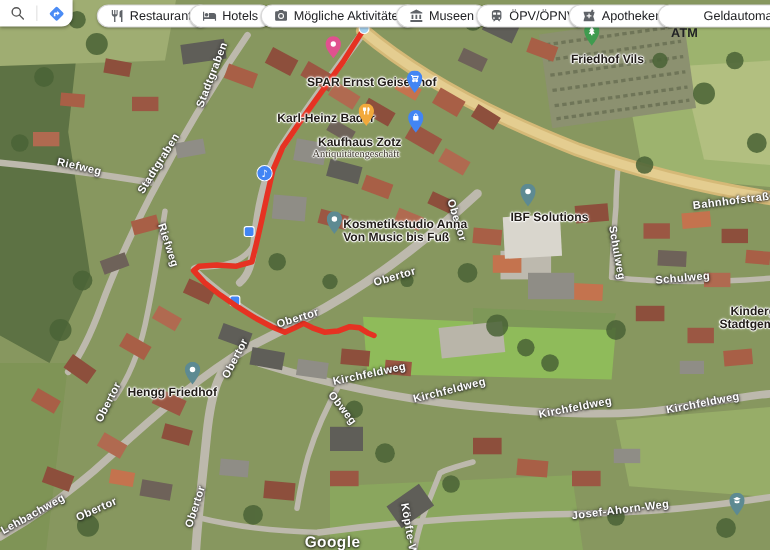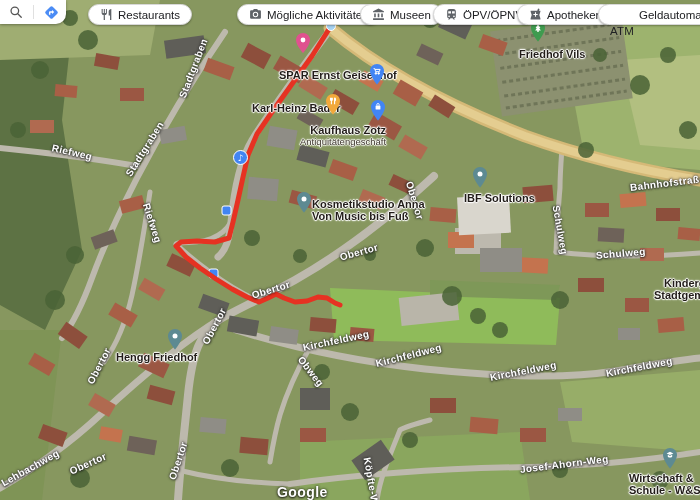--- a/index.html
+++ b/index.html
@@ -10,21 +10,21 @@
   
   .search-panel{position:absolute;left:0;top:0;width:66px;height:24px;background:#fff;
     border-radius:0 0 10px 0;box-shadow:0 1px 3px rgba(0,0,0,.35);
     display:flex;align-items:center;justify-content:space-between;padding:0 6px 0 9px;z-index:40;}
   .sp-divider{width:1px;height:14px;background:#e0e0e0;}
   .pill{position:absolute;top:4px;height:21px;background:#fff;border:1px solid #d8d8d8;
     border-radius:12px;display:flex;align-items:center;gap:5px;padding:0 11px;
     box-shadow:0 1px 2px rgba(0,0,0,.3);cursor:pointer;z-index:40;white-space:nowrap;}
   .pill span{font-size:11.5px;color:#202124;}
   .pill svg{flex:0 0 auto;}
-  .atm-txt{font-size:6.5px;font-weight:normal;color:#5f6368;letter-spacing:.2px;margin-top:32px;}
+  .atm-txt{font-size:6.5px;font-weight:bold;color:#5f6368;letter-spacing:.2px;margin-top:32px;}
   
   .street-label{position:absolute;color:#fff;font-size:10px;font-weight:bold;letter-spacing:.4px;
     white-space:nowrap;transform-origin:0 50%;z-index:20;
     text-shadow:0 0 2px rgba(50,50,50,.95),0 0 3px rgba(50,50,50,.8),0 1px 2px rgba(0,0,0,.6);}
   .poi-label{position:absolute;color:#221d19;font-size:11px;font-weight:bold;white-space:nowrap;z-index:30;
     text-shadow:-1px 0 1px #fff,1px 0 1px #fff,0 -1px 1px #fff,0 1px 1px #fff,0 0 3px #fff;}
   .poi-sub{font-size:9.5px;font-weight:normal;color:#40392f;}
   .pin{position:absolute;z-index:31;}
   .watermark{position:absolute;left:277px;top:484px;color:#fff;font-size:14px;font-weight:bold;
     letter-spacing:.4px;z-index:35;text-shadow:0 0 3px rgba(0,0,0,.8),0 1px 2px rgba(0,0,0,.7);}
@@ -279,58 +279,60 @@
     <path d="M7 0C3.1 0 0 3.1 0 7c0 5.3 7 13.5 7 13.5S14 12.3 14 7c0-3.9-3.1-7-7-7z" fill="#3f9b4f"></path>
     <path d="M7 3.2L4.6 7h1.2L4.2 9.6h2.1V11h1.4V9.6h2.1L8.2 7h1.2z" fill="#fff"></path>
   </svg>
   <svg class="pin" style="left:663px;top:448px;" width="14" height="22" viewBox="0 0 14 22">
     <path d="M7 0C3.1 0 0 3.1 0 7c0 5.3 7 13.5 7 13.5S14 12.3 14 7c0-3.9-3.1-7-7-7z" fill="#5d8a92"></path>
     <path d="M7 3.8L3.6 5.4 7 7l3.4-1.6zM4.8 6.8v1.7c0 .6 1 1.1 2.2 1.1s2.2-.5 2.2-1.1V6.8L7 8z" fill="#fff"></path>
   </svg>
 
   <div class="poi-label" style="left:279px;top:69px;">SPAR Ernst Geisenhof</div>
   <div class="poi-label" style="left:252px;top:102px;">Karl-Heinz Bader</div>
-  <div class="poi-label" style="left:305px;top:124px;text-align:right;">
+  <div class="poi-label" style="left:289px;top:124px;">
     <div>Kaufhaus Zotz</div>
-    <div class="poi-sub" style="margin-left:-5px;">Antiquitätengeschäft</div>
+    <div class="poi-sub" style="margin-left:-5px;font-family:Liberation Serif, serif;">Antiquitätengeschäft</div>
   </div>
   <div class="poi-label" style="left:312px;top:198px;">
     <div>Kosmetikstudio Anna</div>
     <div>Von Music bis Fuß</div>
   </div>
   <div class="poi-label" style="left:464px;top:192px;">IBF Solutions</div>
   <div class="poi-label" style="left:116px;top:351px;">Hengg Friedhof</div>
   <div class="poi-label" style="left:519px;top:48px;">Friedhof Vils</div>
   <div class="poi-label" style="left:664px;top:277px;">
     <div>Kindergarten</div>
     <div style="margin-left:-10px;">Stadtgemeinde</div>
   </div>
-  <div class="poi-label" style="left:629px;top:472px;">
-    <div>Wirtschaft &amp;</div>
-    <div>Schule - W&amp;S</div>
-  </div>
 
   <div class="search-panel">
     <svg width="14" height="14" viewBox="0 0 24 24">
       <circle cx="10" cy="10" r="6.5" fill="none" stroke="#555" stroke-width="2.2"></circle>
       <line x1="15" y1="15" x2="21" y2="21" stroke="#555" stroke-width="2.2" stroke-linecap="round"></line>
     </svg>
     <div class="sp-divider"></div>
     <svg width="17" height="17" viewBox="0 0 20 20">
       <rect x="4.2" y="4.2" width="11.6" height="11.6" rx="2" fill="#4b8cf5" transform="rotate(45 10 10)"></rect>
       <path d="M13.2 9.5l-2.6-2.4v1.5H8.4c-.8 0-1.4.6-1.4 1.4v2.6h1.7v-2.3h1.9v1.6z" fill="#fff"></path>
     </svg>
   </div>
 
   <div class="pill" style="left:88px;">
     <svg width="13" height="13" viewBox="0 0 24 24" fill="#5f6368">
       <path d="M11 9H9V2H7v7H5V2H3v7c0 2.1 1.7 3.8 3.8 4L6.8 22h2.4L9 13c2.1-.2 3.8-1.9 3.8-4V2H11v7zm5-3v8h2.5v8h2.4V2C18.2 2 16 4.2 16 6z"></path>
     </svg>
     <span>Restaurants</span>
   </div>
+  <div class="pill" style="left:172px;">
+    <svg width="13" height="13" viewBox="0 0 24 24" fill="#5f6368">
+      <path d="M7 13c1.7 0 3-1.3 3-3S8.7 7 7 7s-3 1.3-3 3 1.3 3 3 3zm12-6h-8v7H3V5H1v15h2v-3h18v3h2v-9c0-2.2-1.8-4-4-4z"></path>
+    </svg>
+    <span>Hotels</span>
+  </div>
   <div class="pill" style="left:237px;">
     <svg width="13" height="13" viewBox="0 0 24 24" fill="#5f6368">
       <path d="M9 2L7.2 4H4a2 2 0 0 0-2 2v12a2 2 0 0 0 2 2h16a2 2 0 0 0 2-2V6a2 2 0 0 0-2-2h-3.2L15 2H9zm3 15a5 5 0 1 1 0-10 5 5 0 0 1 0 10zm0-1.8a3.2 3.2 0 1 0 0-6.4 3.2 3.2 0 0 0 0 6.4z"></path>
     </svg>
     <span>Mögliche Aktivitäten</span>
   </div>
   <div class="pill" style="left:360px;">
     <svg width="13" height="13" viewBox="0 0 24 24" fill="#5f6368">
       <path d="M4 10h3v7H4zM10.5 10h3v7h-3zM2 19h20v3H2zM17 10h3v7h-3zM12 1L2 6v2h20V6z"></path>
     </svg>

